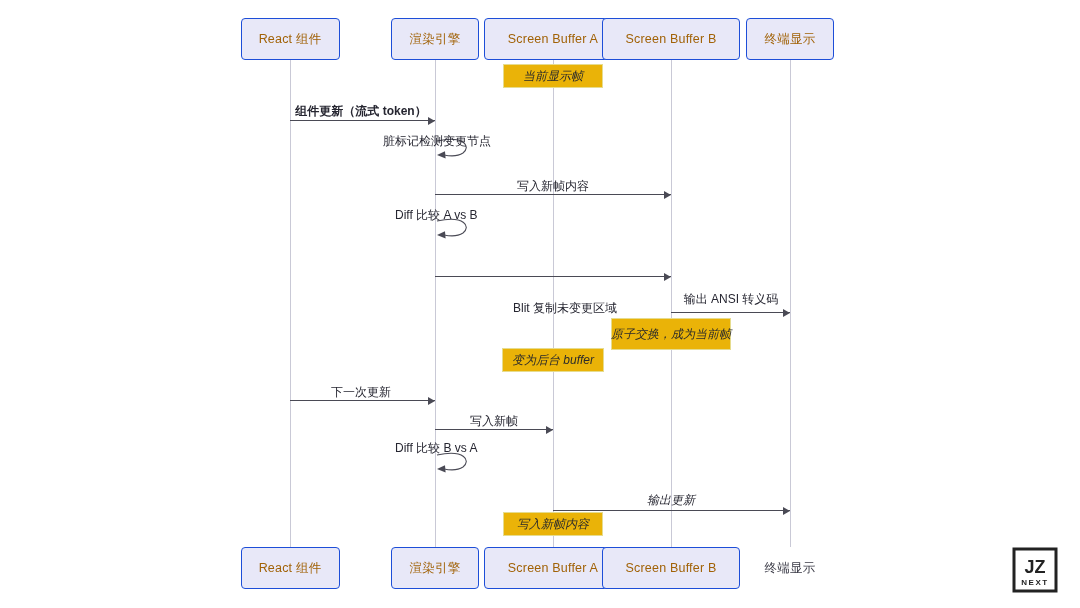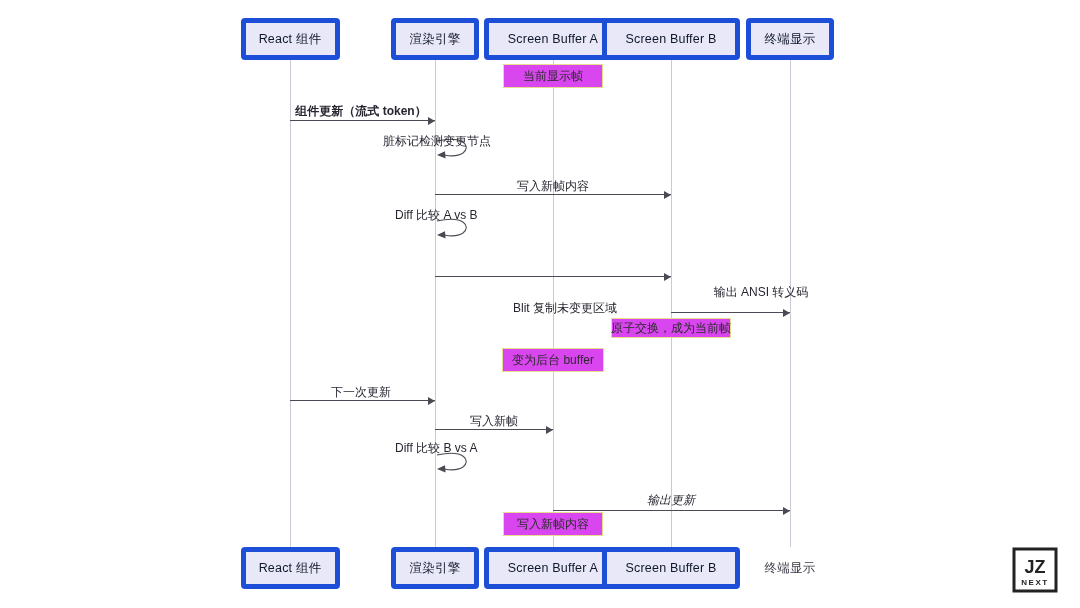--- a/index.html
+++ b/index.html
@@ -23,49 +23,50 @@
     position: absolute;
     width: 1px;
     background: #c9c9d6;
   }
 
   
   .participant {
     position: absolute;
     box-sizing: border-box;
     background: #e8e8f8;
-    border: 5px solid #1d4ed8;
+    border: 1px solid #1d4ed8;
     border-radius: 4px;
     display: flex;
     align-items: center;
     justify-content: center;
     font-size: 12.5px;
-    color: #0f172a;
+    color: #a16207;
     letter-spacing: 0.2px;
     white-space: nowrap;
   }
   .participant.plain {
     background: transparent;
     border: none;
     color: #3a3a46;
   }
 
   
   .note {
     position: absolute;
     box-sizing: border-box;
-    background: #d946ef;
+    background: #eab308;
     border: 1px solid #e6dc8e;
     display: flex;
     align-items: center;
     justify-content: center;
     font-size: 12px;
     color: #2b2b2b;
     white-space: nowrap;
     padding: 0 8px;
+    font-style: italic;
   }
 
   
   .msg-line {
     position: absolute;
     height: 1px;
     background: #4a4a55;
   }
   .msg-arrow {
     position: absolute;
@@ -111,35 +112,35 @@
     <div class="participant" style="left: 240.5px; top: 547px; width: 99px; height: 42px;">React 组件</div>
     <div class="participant" style="left: 391px; top: 18px; width: 88px; height: 42px;">渲染引擎</div>
     <div class="participant" style="left: 391px; top: 547px; width: 88px; height: 42px;">渲染引擎</div>
     <div class="participant" style="left: 484px; top: 18px; width: 138px; height: 42px;">Screen Buffer A</div>
     <div class="participant" style="left: 484px; top: 547px; width: 138px; height: 42px;">Screen Buffer A</div>
     <div class="participant" style="left: 602px; top: 18px; width: 138px; height: 42px;">Screen Buffer B</div>
     <div class="participant" style="left: 602px; top: 547px; width: 138px; height: 42px;">Screen Buffer B</div>
     <div class="participant" style="left: 746px; top: 18px; width: 88px; height: 42px;">终端显示</div>
     <div class="participant plain" style="left: 746px; top: 547px; width: 88px; height: 42px;">终端显示</div>
     <div class="note" style="left: 503px; top: 64px; width: 100px; height: 24px;">当前显示帧</div>
-    <div class="note" style="left: 611px; top: 318px; width: 120px; height: 20px;">原子交换，成为当前帧</div>
+    <div class="note" style="left: 611px; top: 318px; width: 120px; height: 32px;">原子交换，成为当前帧</div>
     <div class="note" style="left: 502px; top: 348px; width: 102px; height: 24px;">变为后台 buffer</div>
     <div class="note" style="left: 503px; top: 512px; width: 100px; height: 24px;">写入新帧内容</div>
     <div class="msg-line" style="left: 290px; top: 120px; width: 145px;"></div>
     <div class="msg-arrow right" style="top: 116.5px; left: 428px;"></div>
     <div class="msg-label" style="left: 361px; top: 103px; font-weight: bold;">组件更新（流式 token）</div>
     <div class="msg-line" style="left: 435px; top: 194px; width: 236px;"></div>
     <div class="msg-arrow right" style="top: 190.5px; left: 664px;"></div>
     <div class="msg-label" style="left: 553px; top: 178px;">写入新帧内容</div>
     <div class="msg-line" style="left: 435px; top: 276px; width: 236px;"></div>
     <div class="msg-arrow right" style="top: 272.5px; left: 664px;"></div>
     <div class="msg-label" style="left: 565px; top: 260px; margin-top: 40px;">Blit 复制未变更区域</div>
     <div class="msg-line" style="left: 671px; top: 312px; width: 119px;"></div>
     <div class="msg-arrow right" style="top: 308.5px; left: 783px;"></div>
-    <div class="msg-label" style="left: 731px; top: 284px; margin-left: 30px;">输出 ANSI 转义码</div>
+    <div class="msg-label" style="left: 731px; top: 291px;">输出 ANSI 转义码</div>
     <div class="msg-line" style="left: 290px; top: 400px; width: 145px;"></div>
     <div class="msg-arrow right" style="top: 396.5px; left: 428px;"></div>
     <div class="msg-label" style="left: 361px; top: 384px;">下一次更新</div>
     <div class="msg-line" style="left: 435px; top: 429px; width: 118px;"></div>
     <div class="msg-arrow right" style="top: 425.5px; left: 546px;"></div>
     <div class="msg-label" style="left: 494px; top: 413px;">写入新帧</div>
     <div class="msg-line" style="left: 553px; top: 510px; width: 237px;"></div>
     <div class="msg-arrow right" style="top: 506.5px; left: 783px;"></div>
     <div class="msg-label" style="left: 671px; top: 492px; font-style: italic;">输出更新</div>
     <svg class="selfloop" width="40" height="26" style="left: 435px; top: 137px;">

